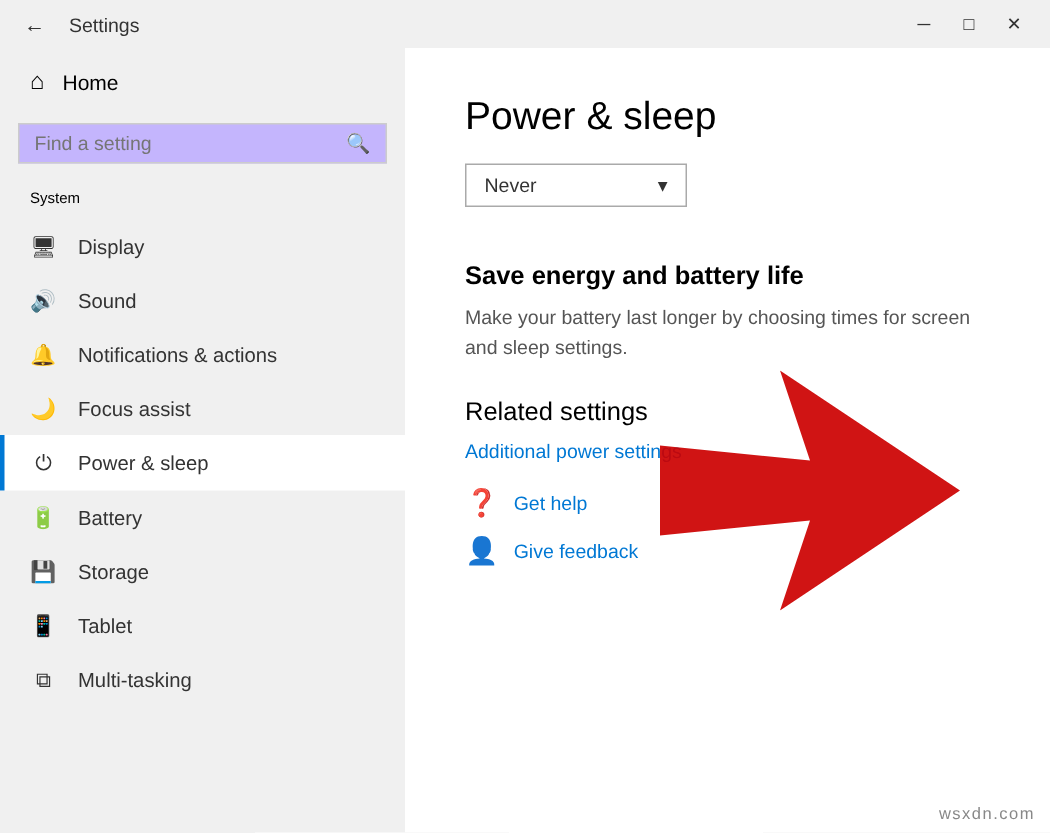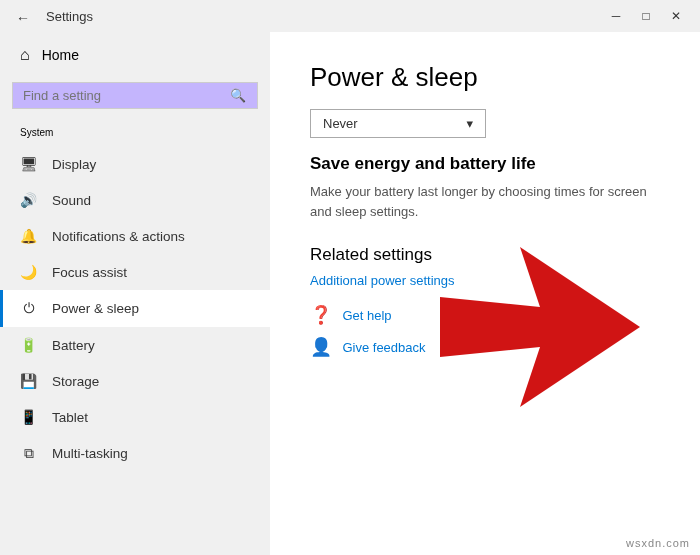--- a/index.html
+++ b/index.html
@@ -152,27 +152,27 @@
     .content-subtitle {
       font-size: 13px;
       color: #333;
       margin-bottom: 10px;
     }
     .dropdown-select {
       display: flex;
       align-items: center;
       border: 1px solid #aaa;
       padding: 6px 12px;
-      width: 176px;
+      width: 148px;
       cursor: pointer;
       background: white;
       font-size: 13px;
       color: #333;
       justify-content: space-between;
-      margin-bottom: 16px;
+      margin-bottom: 36px;
     }
     .section-heading {
       font-size: 17px;
       font-weight: 600;
       color: #000;
       margin-bottom: 8px;
       margin-top: 4px;
     }
     .section-desc {
       font-size: 13px;

